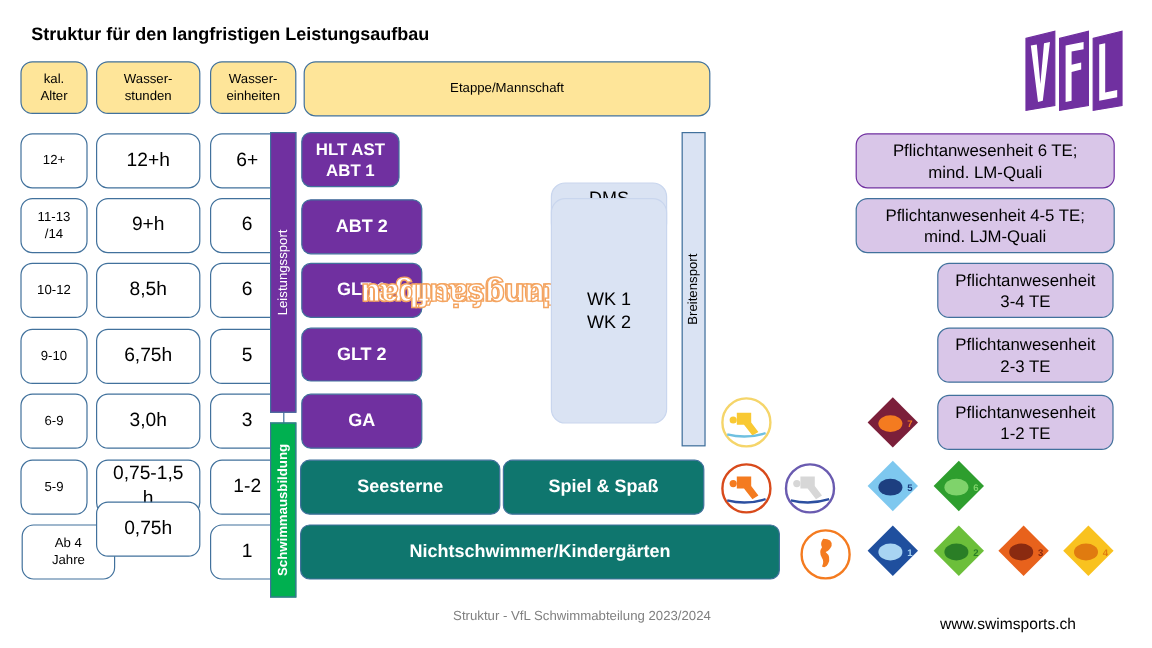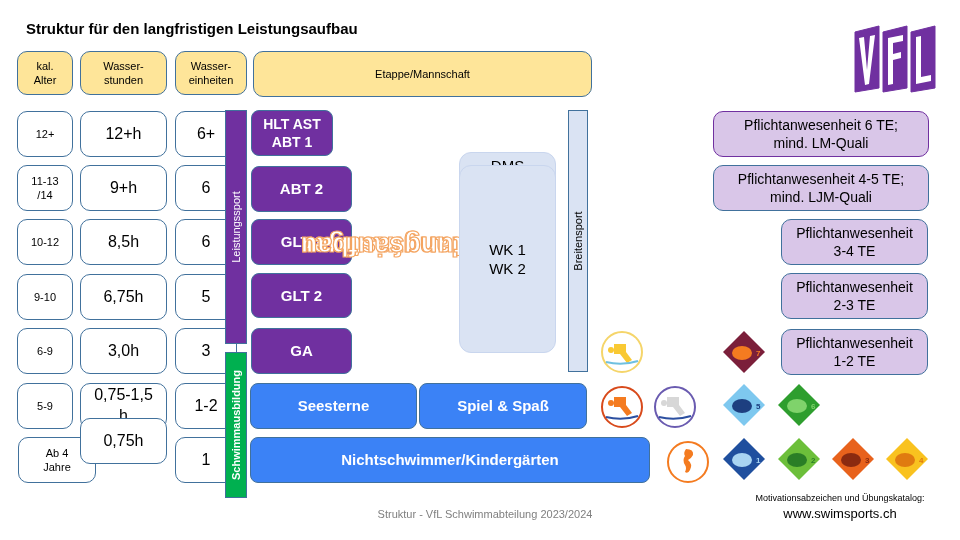--- a/index.html
+++ b/index.html
@@ -6,34 +6,34 @@
   body{width:960px;height:540px;background:#fff;position:relative;overflow:hidden;font-family:"Liberation Sans","DejaVu Sans",sans-serif;color:#000;}
   .abs{position:absolute;box-sizing:border-box;}
   .center{display:flex;align-items:center;justify-content:center;text-align:center;line-height:1.3;}
   .title{left:26px;top:20px;font-size:15px;font-weight:bold;}
   .hdr{background:#fee599;border:1px solid #41719c;border-radius:10px;font-size:11px;}
   .cell{background:#fff;border:1px solid #41719c;border-radius:10px;}
   .age{font-size:11px;}
   .hrs{font-size:16px;}
   .units{font-size:16px;}
   .purple{background:#7030a0;border:1px solid #41719c;border-radius:8px;color:#fff;font-weight:bold;font-size:15px;}
-  .green{background:#3b82f6;border:1px solid #41719c;border-radius:8px;color:#fff;font-weight:bold;font-size:15px;}
+  .green{background:#0f766e;border:1px solid #41719c;border-radius:8px;color:#fff;font-weight:bold;font-size:15px;}
   .lightblue{background:#dae3f3;border:1px solid #c9d6ee;border-radius:12px;font-size:15px;color:#000;}
   .pflicht{background:#d9c6e8;border:1px solid #41719c;border-radius:10px;color:#000000;font-size:14px;}
   .pflicht.p1{border-color:#7030a0;}
   .vbar{display:flex;align-items:center;justify-content:center;}
   .vbar span{transform:rotate(-90deg);white-space:nowrap;display:block;}
   .leist-bar{left:225px;top:110px;width:22px;height:234px;background:#7030a0;border:1px solid #41719c;color:#fff;font-size:11px;}
   .schwimm-bar{left:225px;top:352px;width:22px;height:146px;background:#00b050;border:1px solid #41719c;color:#fff;font-size:11px;font-weight:bold;}
   .breiten-bar{left:568px;top:110px;width:20px;height:262px;background:#dae3f3;border:1px solid #41719c;color:#000;font-size:11px;}
   .big-orange{left:350px;top:140px;width:90px;height:210px;color:#fff;font-weight:bold;font-size:27px;line-height:1.05;-webkit-text-stroke:1.2px #f4a460;}
   .big-orange span{transform:rotate(-90deg);white-space:nowrap;display:block;text-align:center;}
   .footer{left:340px;top:508px;width:290px;font-size:11px;color:#808080;text-align:center;}
   .credit{left:730px;top:493px;width:220px;text-align:center;font-size:9px;}
-  .credit .url{font-size:13px;margin-top:3px;}
+  .credit .url{font-size:13px;margin-top:19px;}
   .logo{left:853px;top:24px;width:85px;height:70px;}
   .badge{position:absolute;}
 </style>
 </head>
 <body>
 
 <style>.nl{white-space:pre-line;}</style>
 
 <div class="abs title">Struktur für den langfristigen Leistungsaufbau</div>
 
@@ -187,20 +187,19 @@
     </svg>
     <svg class="badge" width="44" height="44" viewBox="0 0 44 44" style="left: 885px; top: 437px;">
       <path d="M22 1 L43 22 L22 43 L1 22 Z" fill="#f9c21f"></path>
       <ellipse cx="20" cy="23" rx="10" ry="7" fill="#e07b10"></ellipse>
       <text x="34" y="26" font-size="8" font-weight="bold" fill="#e07b10" font-family="Liberation Sans, sans-serif">4</text>
     </svg>
   </div>
 
 <div class="abs footer">Struktur - VfL Schwimmabteilung 2023/2024</div>
 <div class="abs credit">
-  <div>Motivationsabzeichen und Übungskatalog:</div>
   <div class="url">www.swimsports.ch</div>
 </div>
 
 <style>
   .big-orange > span{display:flex;flex-direction:column;align-items:center;}
   .big-orange > span > span{display:block;}
 </style>
 
 </body></html>

